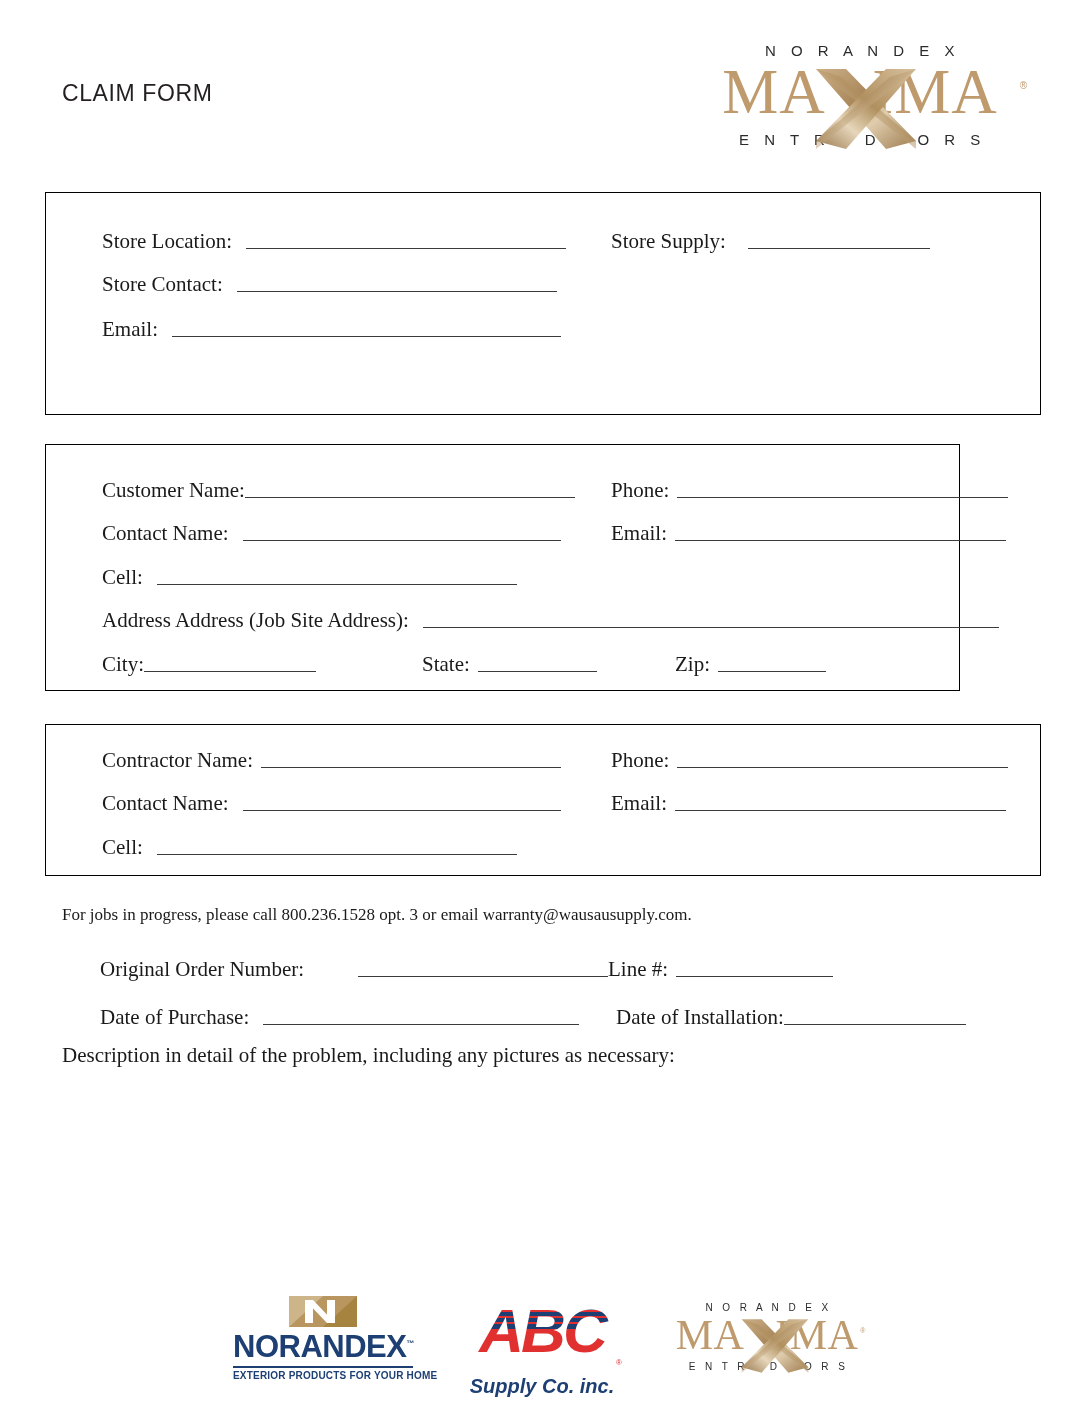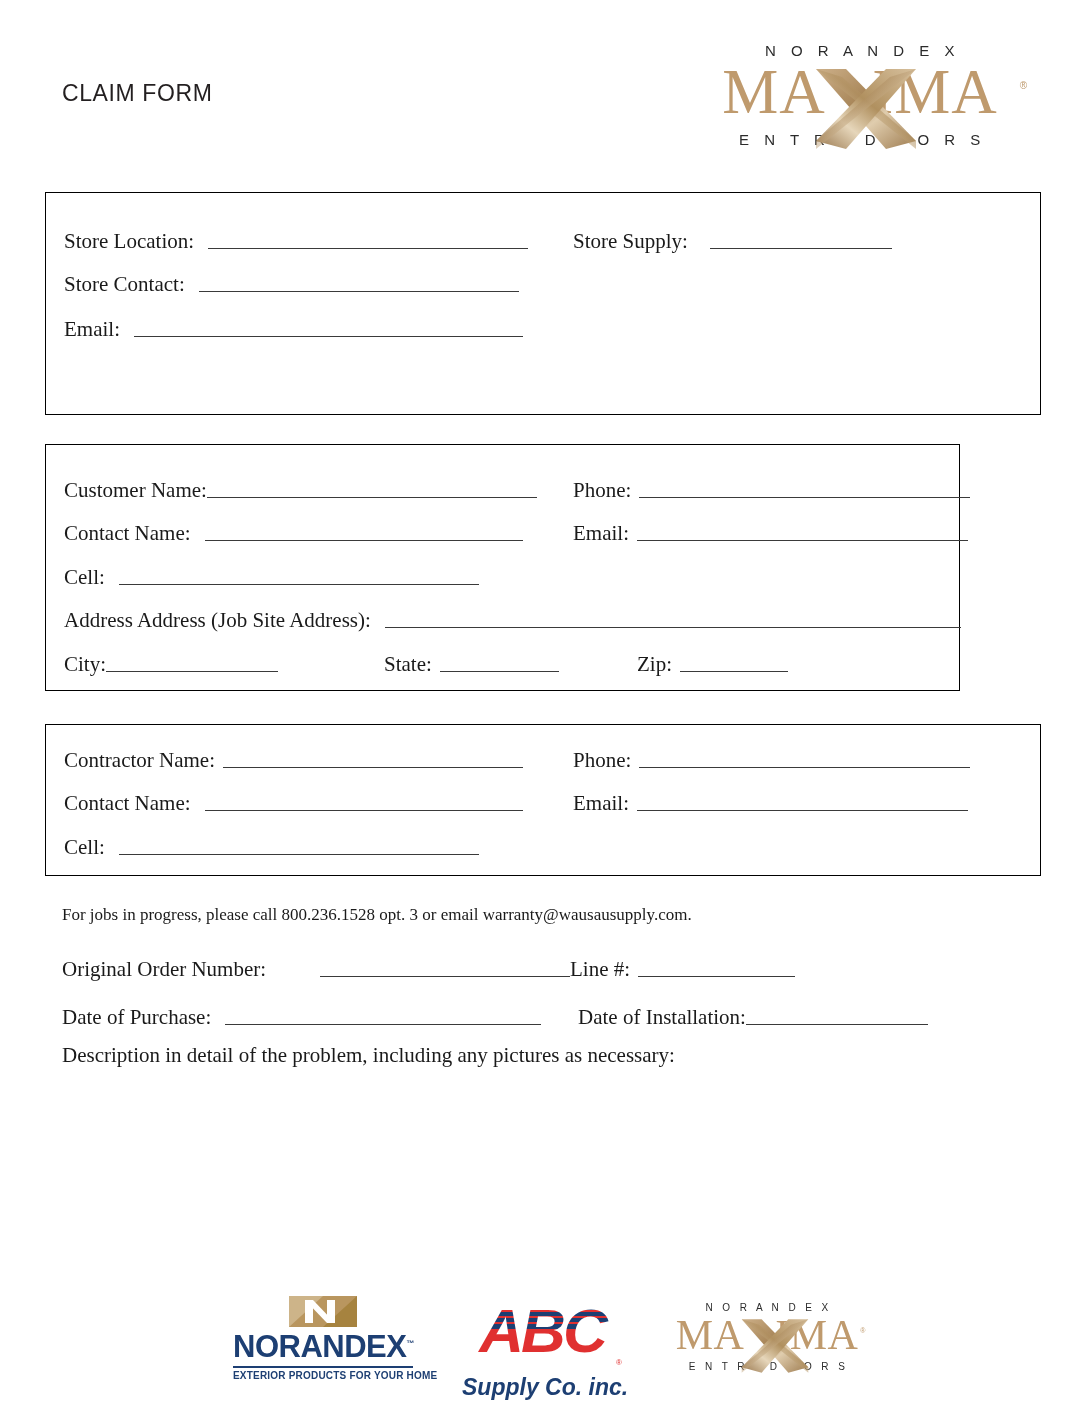--- a/index.html
+++ b/index.html
@@ -105,20 +105,21 @@
   }
   #box-store      { left: 45px; top: 192px;  width: 996px; height: 223px; }
   #box-customer   { left: 45px; top: 444px;  width: 915px; height: 247px; }
   #box-contractor { left: 45px; top: 724px;  width: 996px; height: 152px; }
 
   .field-row {
     position: absolute;
     display: flex;
     align-items: flex-end;
     white-space: nowrap;
+    margin-left: 38px;
   }
   .f-label {
     font-size: 21px;
     line-height: 1;
     color: #1a1a1a;
   }
   .f-note {
     font-size: 14.5px;
     line-height: 1;
     color: #1a1a1a;
@@ -228,21 +229,21 @@
     line-height: 1;
     letter-spacing: -2px;
     text-align: center;
     color: #e03030;
     -webkit-text-stroke: 0;
   }
   .abc-sub {
     font-family: "Liberation Sans", "DejaVu Sans", sans-serif;
     font-weight: 700;
     font-style: italic;
-    font-size: 23px;
+    font-size: 20px;
     color: #1d3f73;
     text-align: center;
     line-height: 1;
     margin-top: 5px;
     white-space: nowrap;
   }
   .abc-reg {
     position: absolute;
     right: 2px;
     bottom: 4px;

